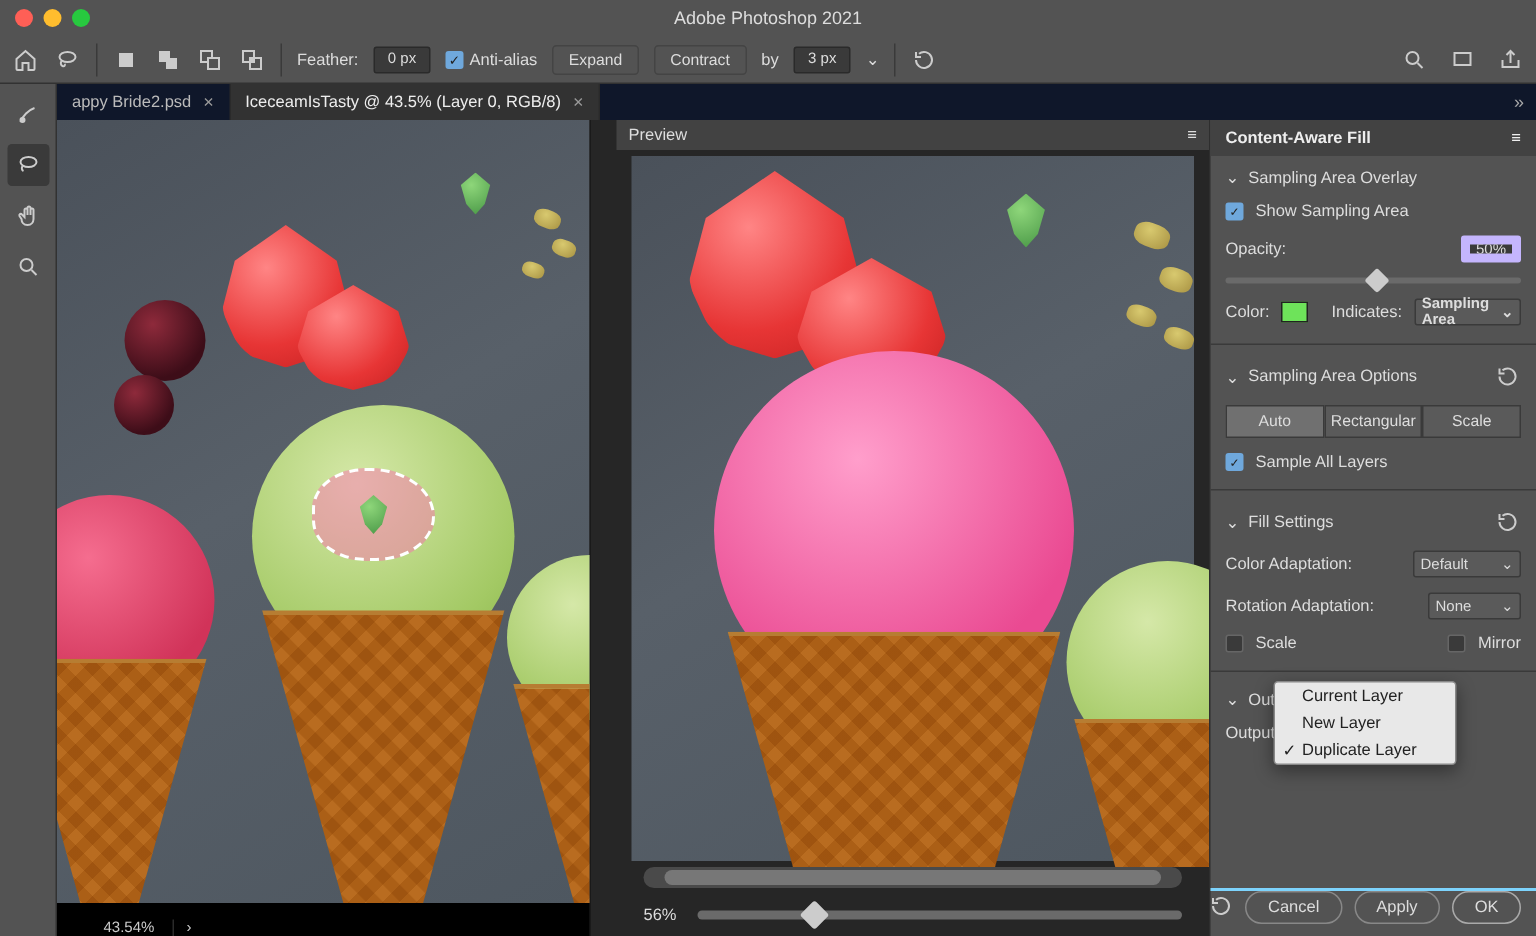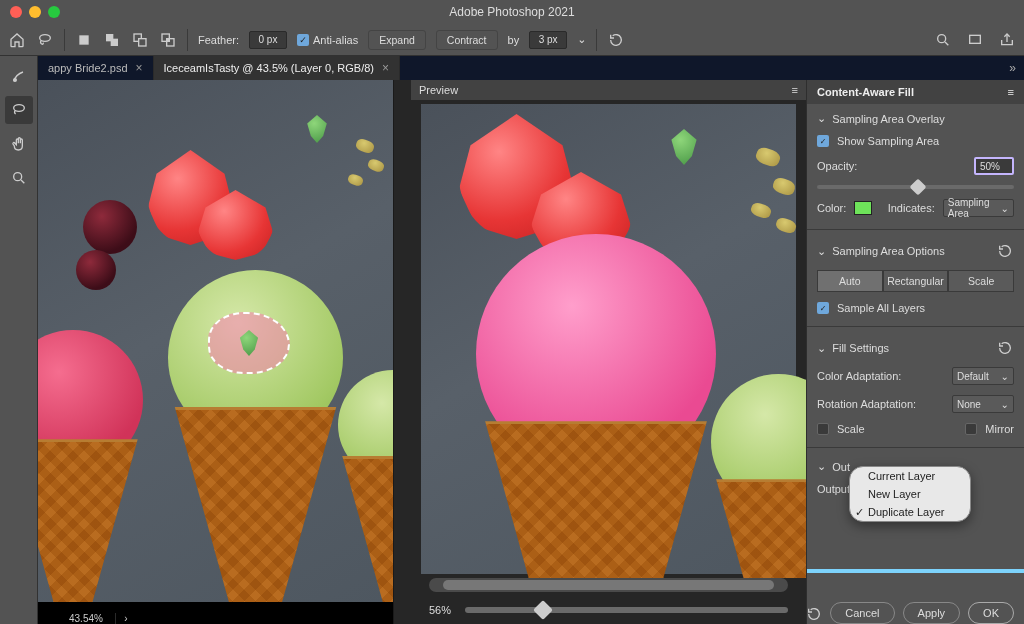--- a/index.html
+++ b/index.html
@@ -71,36 +71,36 @@
 .mid-hscroll { height: 14px; margin: 0 18px 4px; background:#4a4a4a; border-radius:7px; position:relative; }
 .mid-hscroll .grip { position:absolute; left:4%; right:4%; top:2px; bottom:2px; background:#777; border-radius:5px; }
 
 .rightpanel { width: 218px; background: #535353; border-left: 1px solid #2e2e2e; display:flex; flex-direction:column; font-size:11px; }
 .rp-title { height:24px; background:#424242; display:flex; align-items:center; padding:0 10px; font-weight:600; color:#eee; justify-content:space-between; }
 .rp-body { flex:1; padding: 8px 10px; display:flex; flex-direction:column; gap:10px; overflow:visible; }
 .rp-section-head { display:flex; align-items:center; gap:6px; color:#ddd; }
 .rp-row { display:flex; align-items:center; gap:8px; }
 .rp-check { width:12px; height:12px; background:#6fa8dc; border-radius:2px; display:flex; align-items:center; justify-content:center; font-size:8px; color:#222; }
 .rp-check.empty { background:#3a3a3a; border:1px solid #666; }
-.rp-input { height:18px; background:#3a3a3a; border:2px solid #c4b5fd; color:#ddd; font-size:10px; padding:0 4px; border-radius:2px; }
+.rp-input { height:18px; background:#3a3a3a; border:6px solid #c4b5fd; color:#ddd; font-size:10px; padding:0 4px; border-radius:2px; }
 .rp-swatch { width:20px; height:14px; background:#6ee35a; border:1px solid #222; }
 .rp-btn3 { display:flex; gap:0; }
 .rp-btn3 .seg { flex:1; height:22px; background:#5a5a5a; display:flex; align-items:center; justify-content:center; font-size:10.5px; border:1px solid #3a3a3a; cursor:pointer; }
 .rp-btn3 .seg.active { background:#707070; }
 .rp-select { height:18px; background:#5a5a5a; border:1px solid #3a3a3a; color:#ddd; font-size:10px; padding:0 4px; display:flex; align-items:center; justify-content:space-between; gap:4px; border-radius:2px; }
 .rp-slider { flex:1; height:4px; background:#6a6a6a; border-radius:2px; position:relative; }
 .rp-slider .th { position:absolute; top:-4px; width:12px; height:12px; background:#ccc; border-radius:2px; transform:rotate(45deg); }
 .rp-hr { height:1px; background:#3a3a3a; margin:2px -10px; }
 .rp-reset { width:18px; height:18px; display:flex; align-items:center; justify-content:center; color:#ccc; margin-left:auto; }
 
-.popup { position:absolute; background:#e8e8e8; color:#222; border:1px solid #888; border-radius:14px; font-size:11px; box-shadow:0 4px 12px rgba(0,0,0,0.4); z-index:50;margin-top:12px;}
+.popup { position:absolute; background:#e8e8e8; color:#222; border:1px solid #888; border-radius:3px; font-size:11px; box-shadow:0 4px 12px rgba(0,0,0,0.4); z-index:50;}
 .popup .item { padding:3px 18px 3px 18px; cursor:pointer; position:relative; }
 .popup .item.checked::before { content:"✓"; position:absolute; left:5px; }
 
-.rp-footer { height:55px; border-top:4px solid #7dd3fc; display:flex; align-items:flex-end; justify-content:flex-end; gap:8px; padding:0 10px; }
+.rp-footer { height:32px; border-top:2px solid #7dd3fc; display:flex; align-items:flex-start; justify-content:flex-end; gap:8px; padding:0 10px; }
 .rp-fbtn { height:22px; padding:0 14px; border:1px solid #888; border-radius:11px; background:#535353; color:#ddd; font-size:11px; display:flex; align-items:center; cursor:pointer; }
 .rp-fbtn.primary { border-color:#aaa; }
 .rp-ficon { width:20px; height:20px; display:flex; align-items:center; justify-content:center; color:#ccc; margin-right:auto; }
 
 svg { width: 16px; height: 16px; }
 </style>
 </head>
 <body>
 
 <div class="titlebar">
@@ -328,21 +328,21 @@
           <div class="rp-row">
               <div class="rp-slider">
                 <div class="th" style="left:48%;"></div>
               </div>
             </div>
           <div class="rp-row">
             <span>Color:</span>
             <div class="rp-swatch"></div>
             <span style="flex:1"></span>
             <span>Indicates:</span>
-            <div class="rp-select" style="width:82px;">
+            <div class="rp-select" style="width:82px;font-weight:bold;">
                 <span>Sampling Area</span>
                 <span>⌄</span>
               </div>
           </div>
 
           <div class="rp-hr"></div>
 
           <div class="rp-section-head">
               <span>⌄</span>
               <span>Sampling Area Options</span>
@@ -371,21 +371,21 @@
               <div class="rp-reset">
                 <svg viewBox="0 0 24 24" fill="none" stroke="currentColor" stroke-width="2">
                   <path d="M4 12a8 8 0 1 0 3-6.3"></path>
                   <path d="M4 4v5h5"></path>
                 </svg>
               </div>
             </div>
           <div class="rp-row">
               <span>Color Adaptation:</span>
               <span style="flex:1"></span>
-              <div class="rp-select" style="width:62px;">
+              <div class="rp-select" style="width:72px;">
                 <span>Default</span>
                 <span>⌄</span>
               </div>
             </div>
           <div class="rp-row">
               <span>Rotation Adaptation:</span>
               <span style="flex:1"></span>
               <div class="rp-select" style="width:62px;">
                 <span>None</span>
                 <span>⌄</span>

